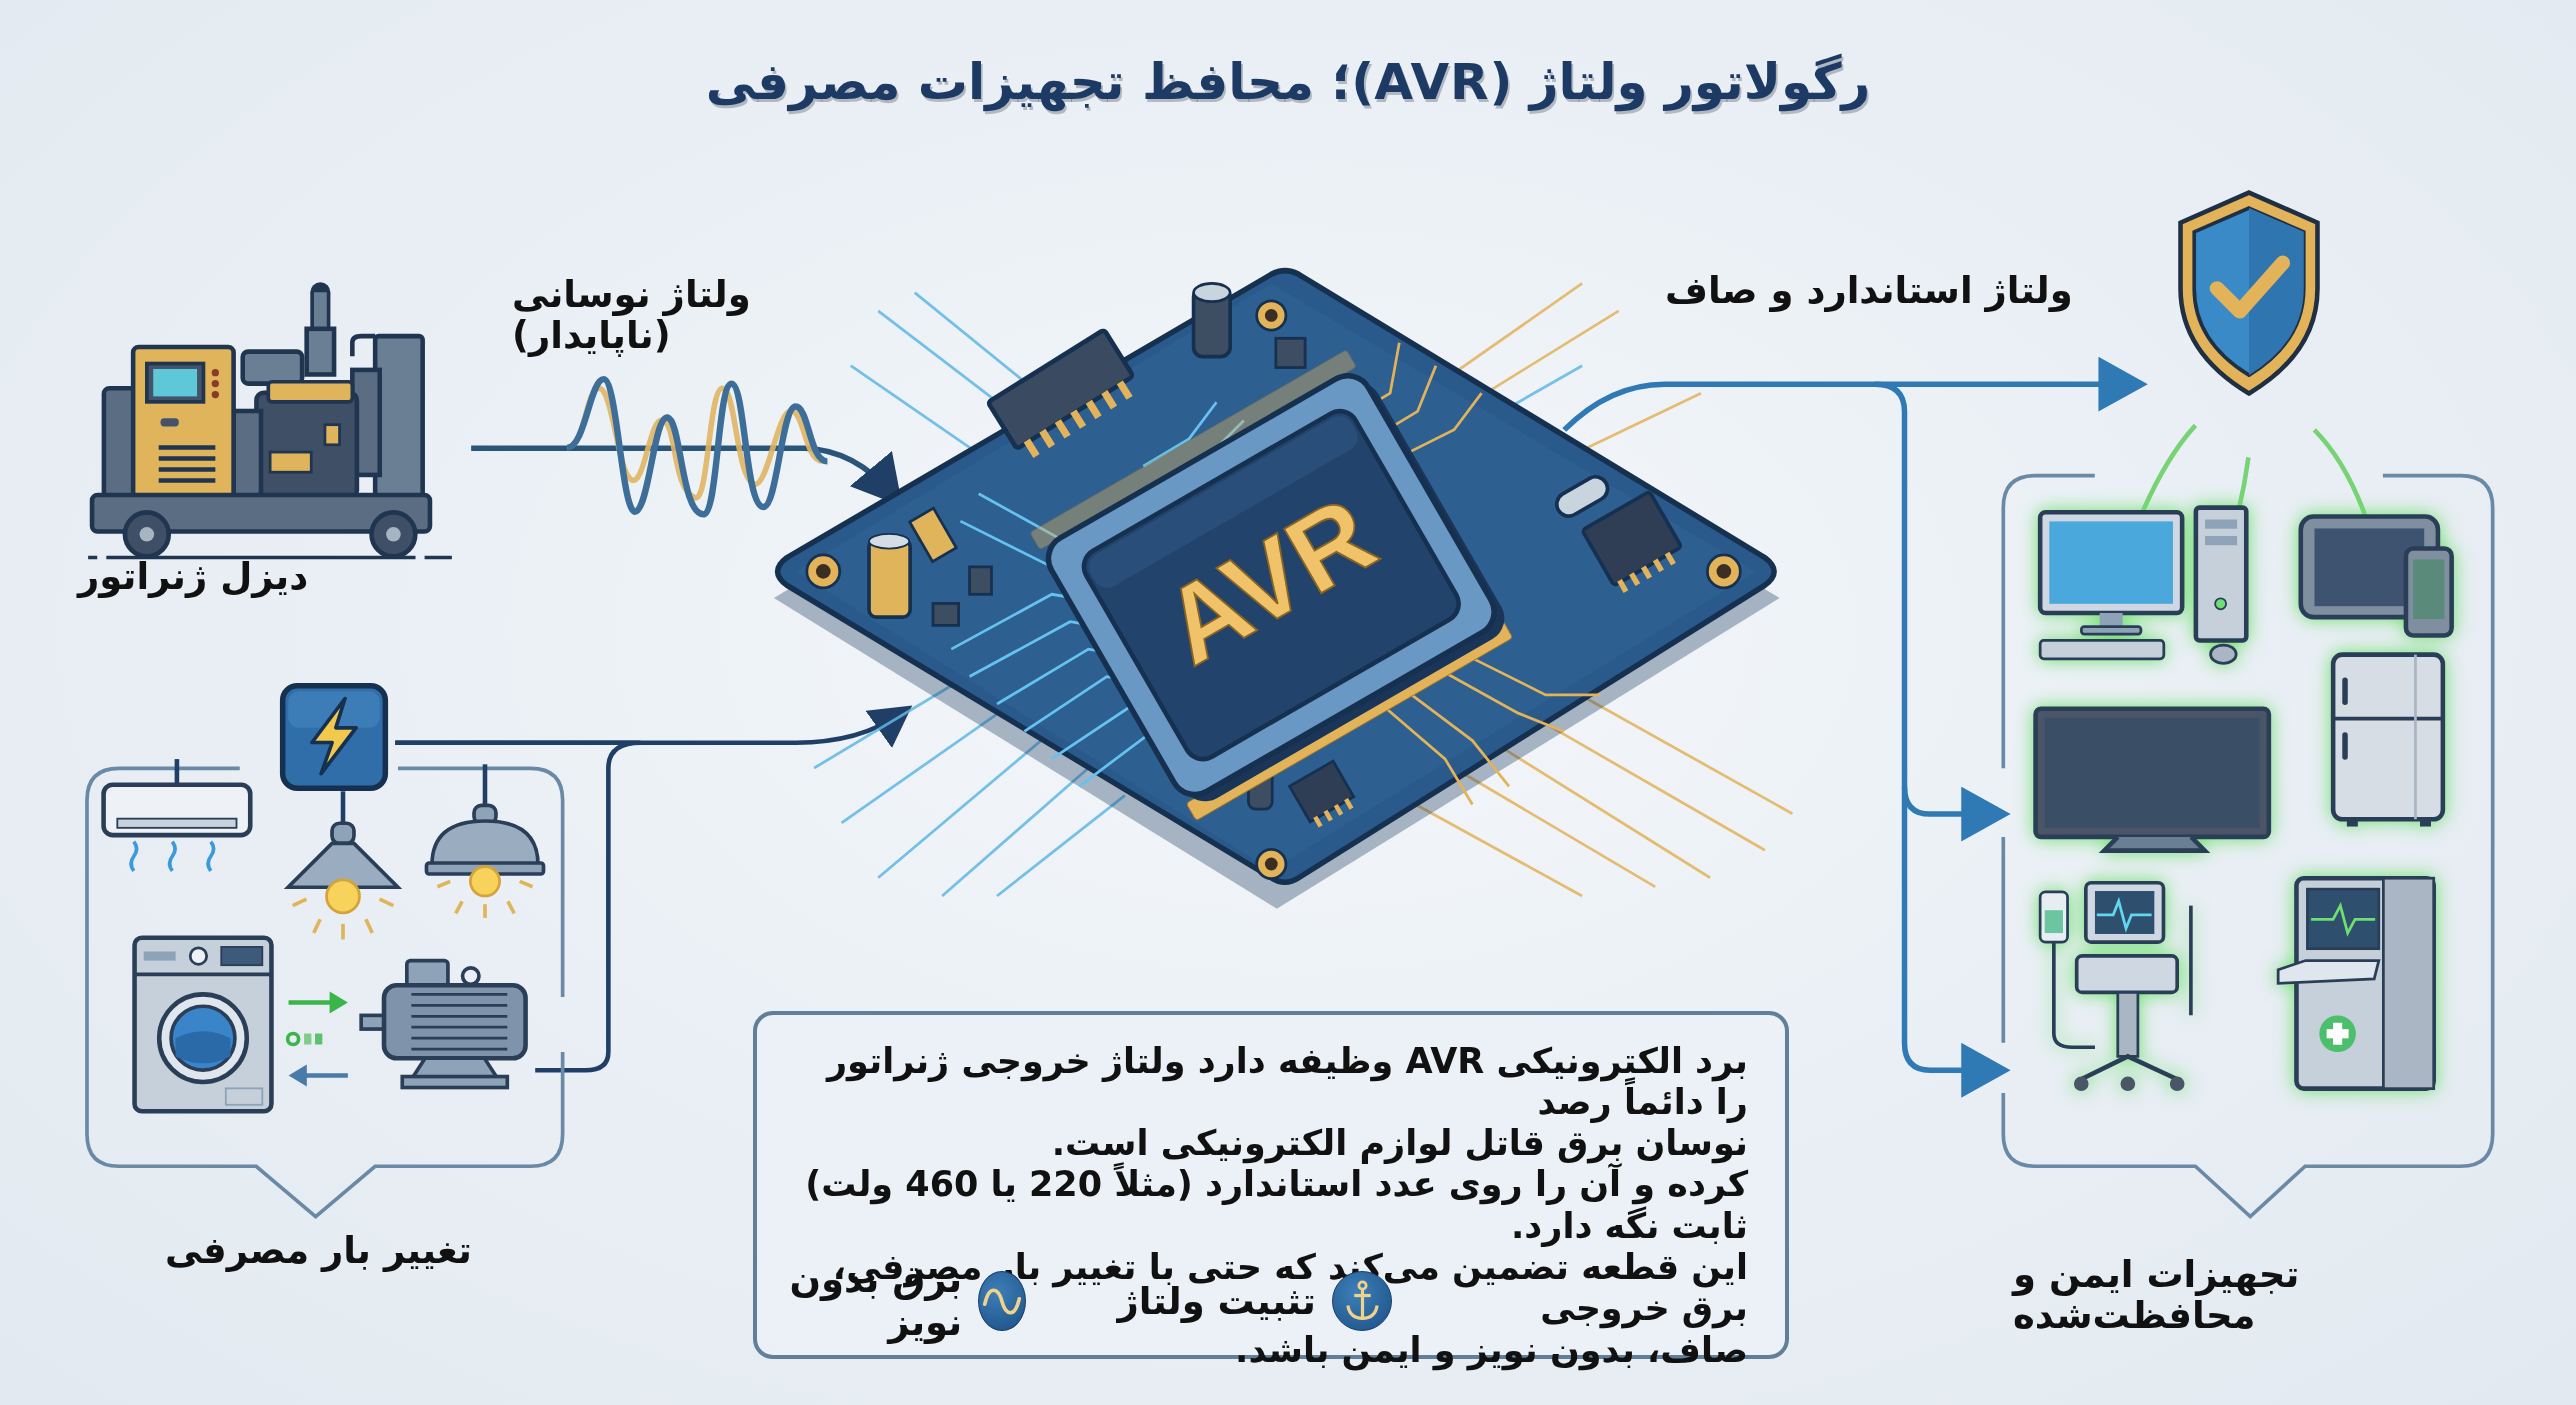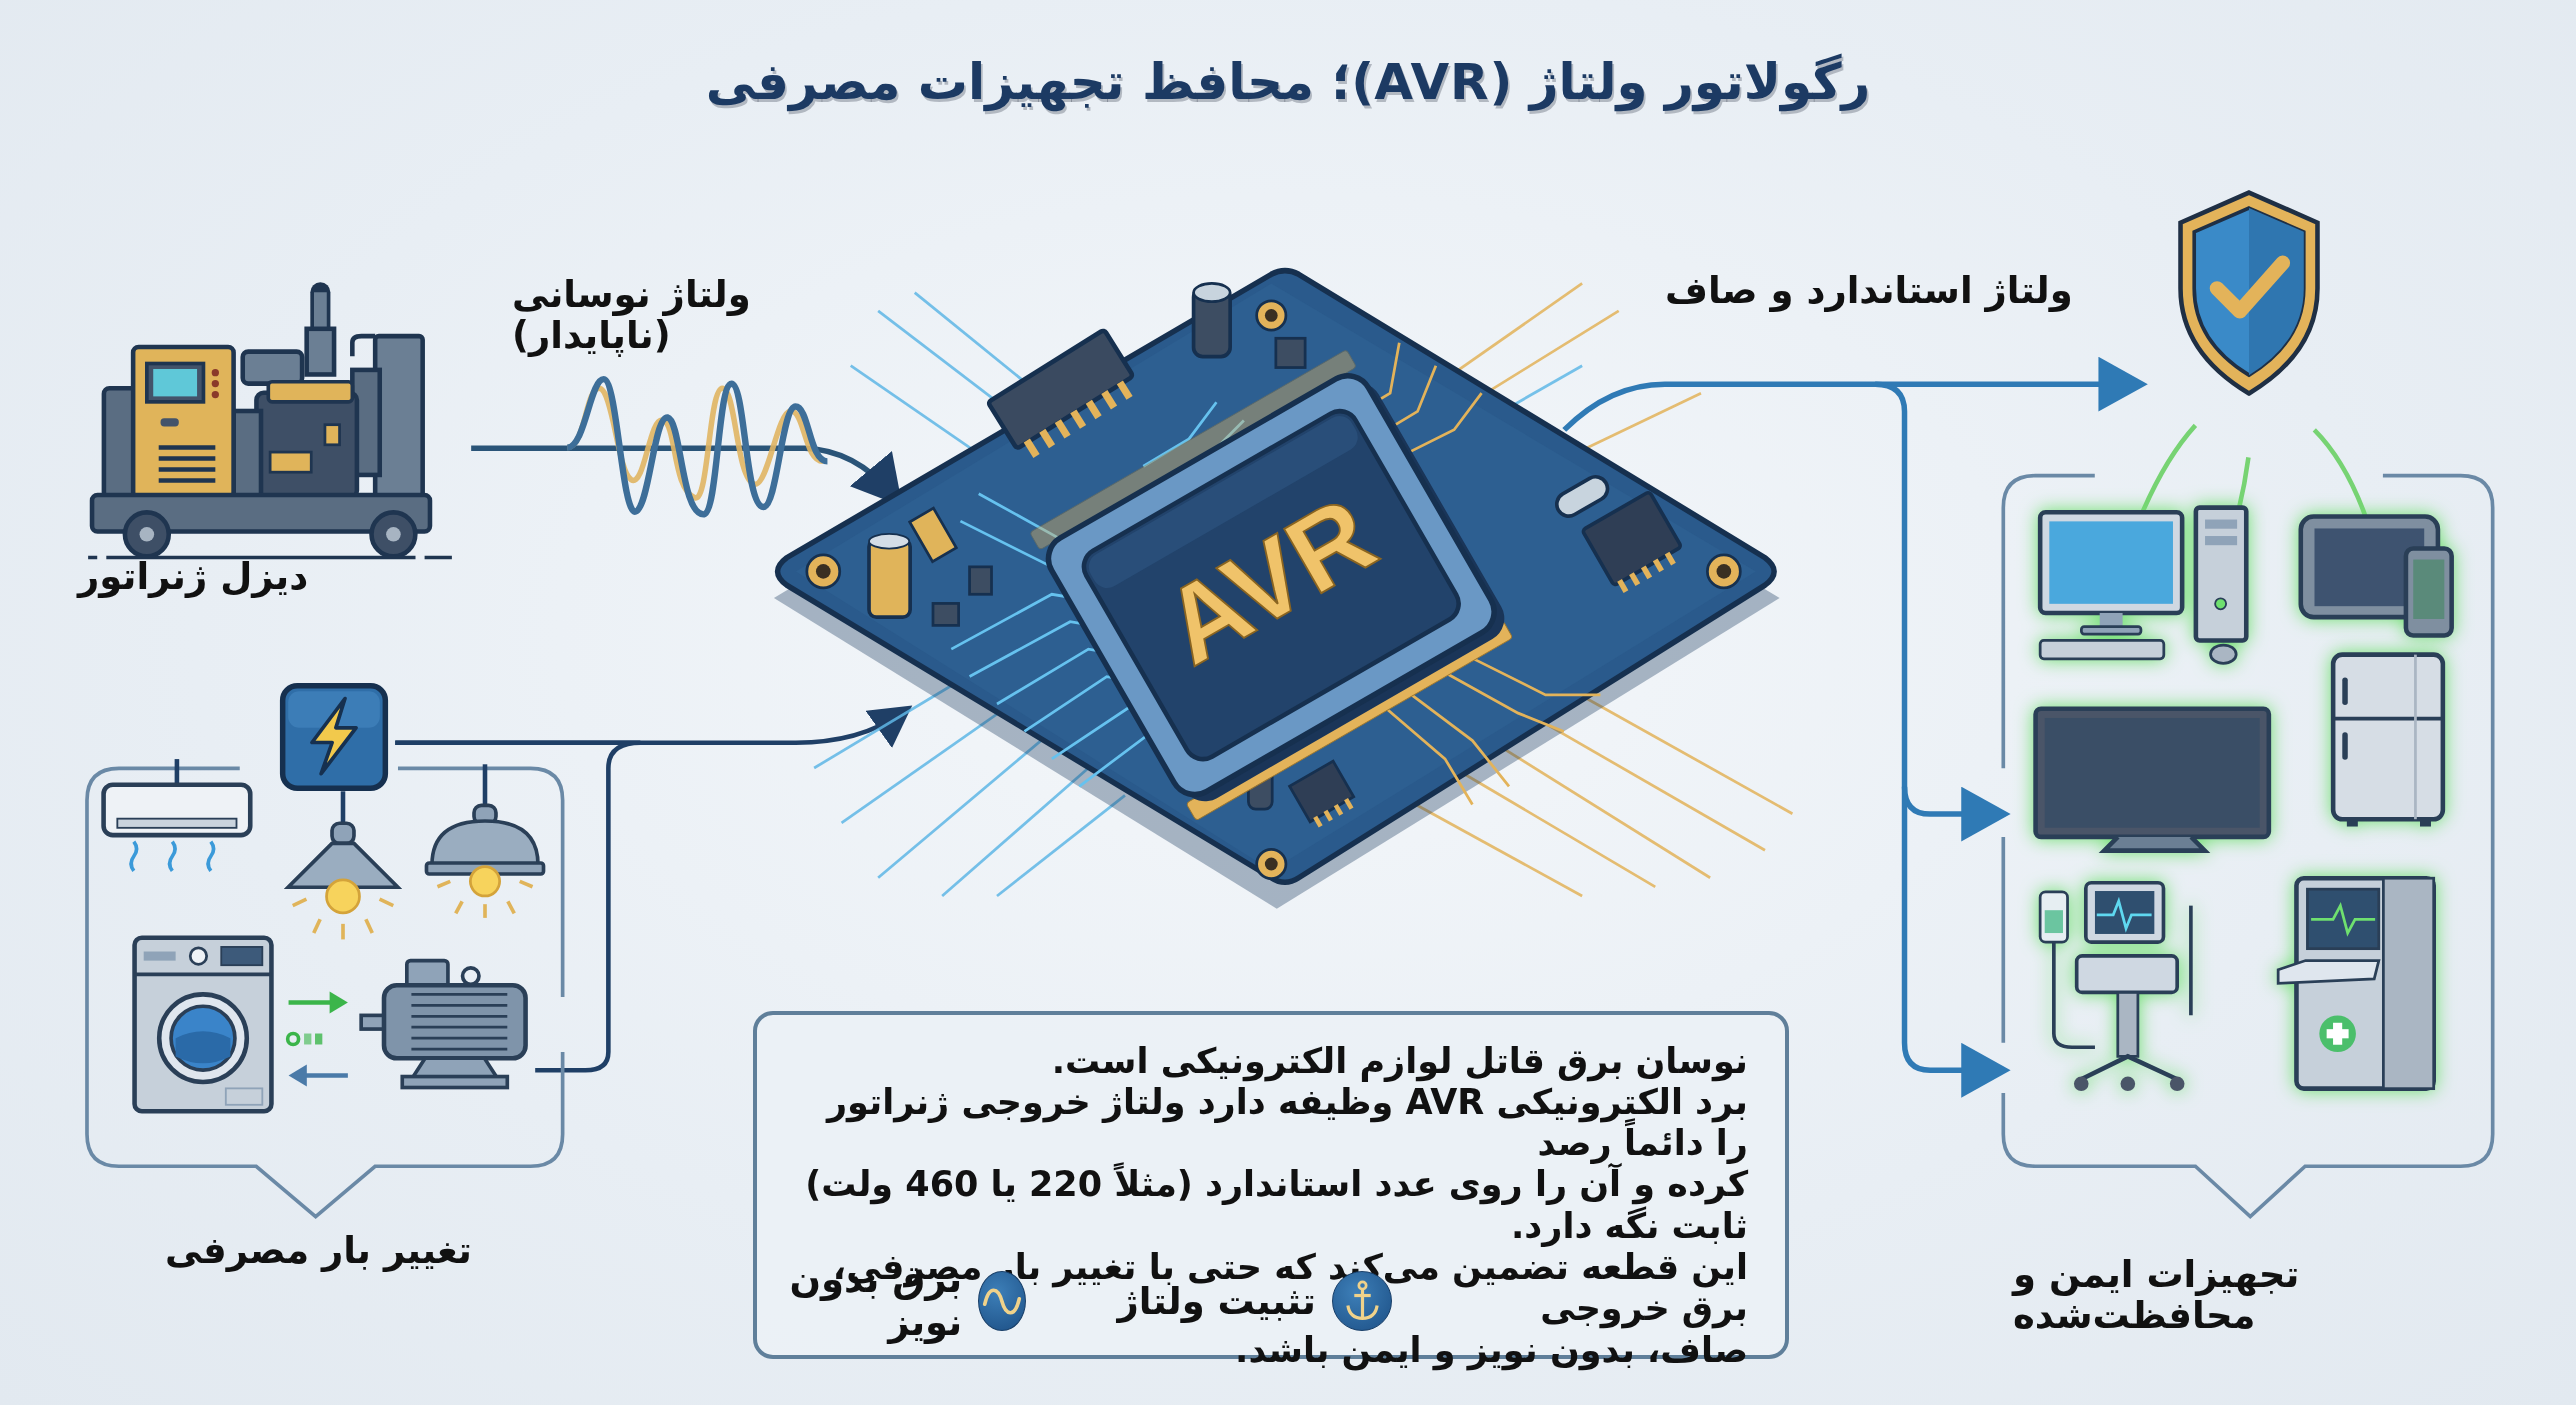--- a/index.html
+++ b/index.html
@@ -415,22 +415,22 @@
     <path d="M10,110 L40,100 L120,100 L115,120 L10,125 Z" fill="#dfe6ee" stroke="#2a3f57" stroke-width="3"></path>
     <circle cx="75" cy="180" r="20" fill="#4bbf6b"></circle>
     <rect x="70" y="168" width="10" height="24" fill="#fff"></rect>
       <rect x="63" y="175" width="24" height="10" fill="#fff"></rect>
   </svg>
 </div>
 <div class="label" style="left:2013px;width:457px;top:1254px;font-size:37px;">تجهیزات ایمن و محافظت‌شده</div>
 
 <div class="infobox">
   <div class="info-text">
+    <div>برد الکترونیکی AVR وظیفه دارد ولتاژ خروجی ژنراتور را دائماً رصد</div>
     <div>نوسان برق قاتل لوازم الکترونیکی است.</div>
-    <div>برد الکترونیکی AVR وظیفه دارد ولتاژ خروجی ژنراتور را دائماً رصد</div>
     <div>کرده و آن را روی عدد استاندارد (مثلاً 220 یا 460 ولت) ثابت نگه دارد.</div>
     <div>این قطعه تضمین می‌کند که حتی با تغییر بار مصرفی، برق خروجی</div>
     <div>صاف، بدون نویز و ایمن باشد.</div>
   </div>
   <div class="feature" style="right:393px;">
     <div class="ficon">
       <svg width="37" height="42" viewBox="0 0 40 46" style="position:static;">
         <circle cx="20" cy="6" r="4" fill="none" stroke="#f0d28a" stroke-width="3"></circle>
         <line x1="20" y1="10" x2="20" y2="42" stroke="#f0d28a" stroke-width="3.5"></line>
         <line x1="11" y1="17" x2="29" y2="17" stroke="#f0d28a" stroke-width="3.5"></line>

